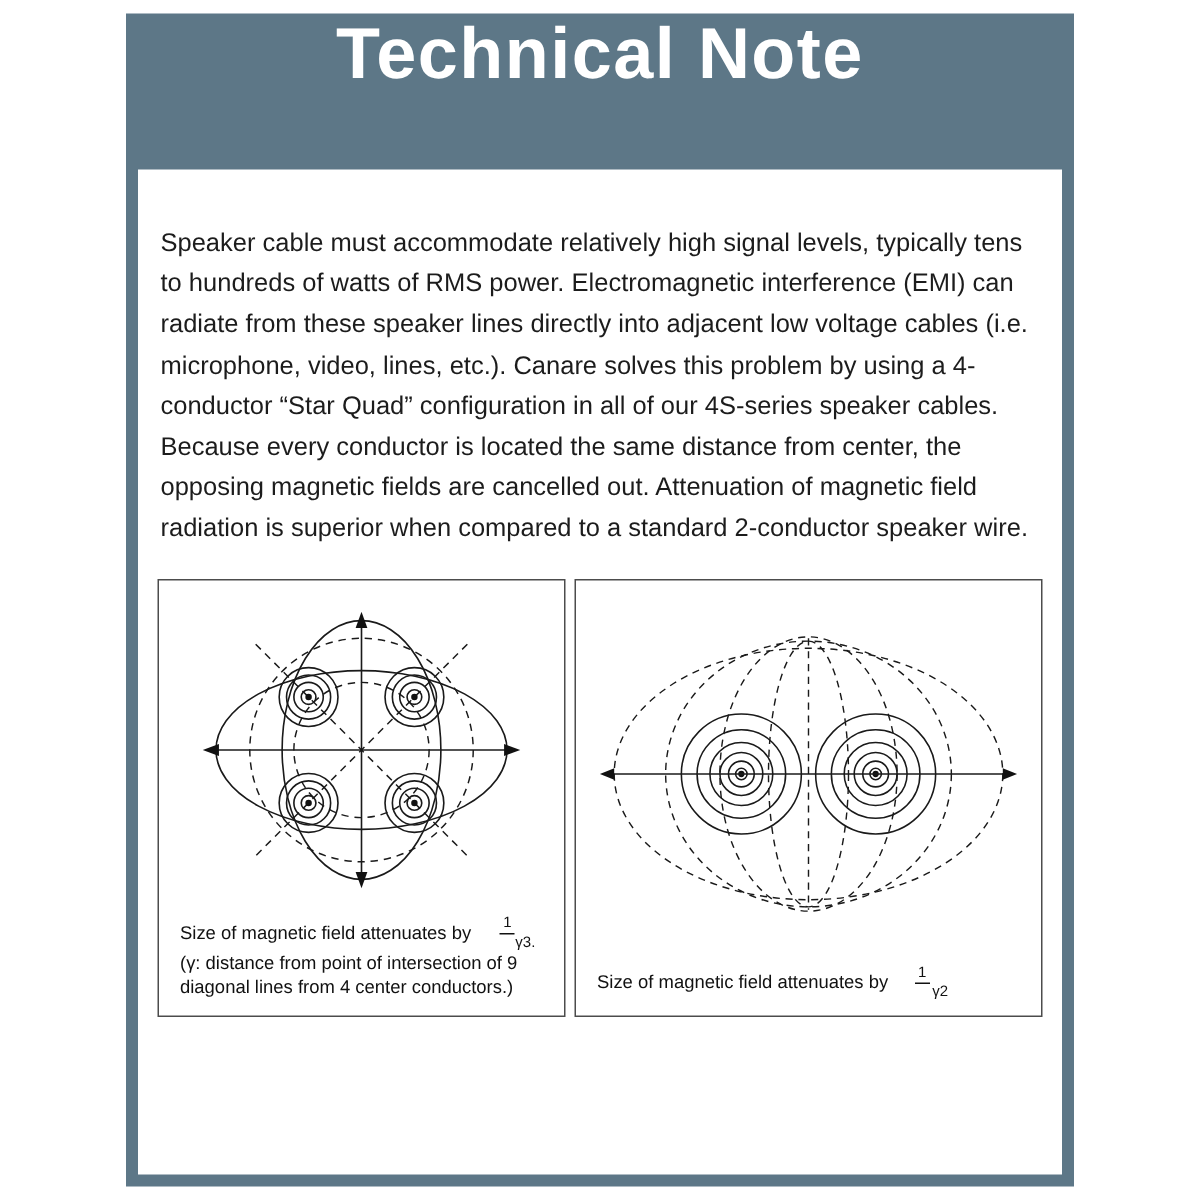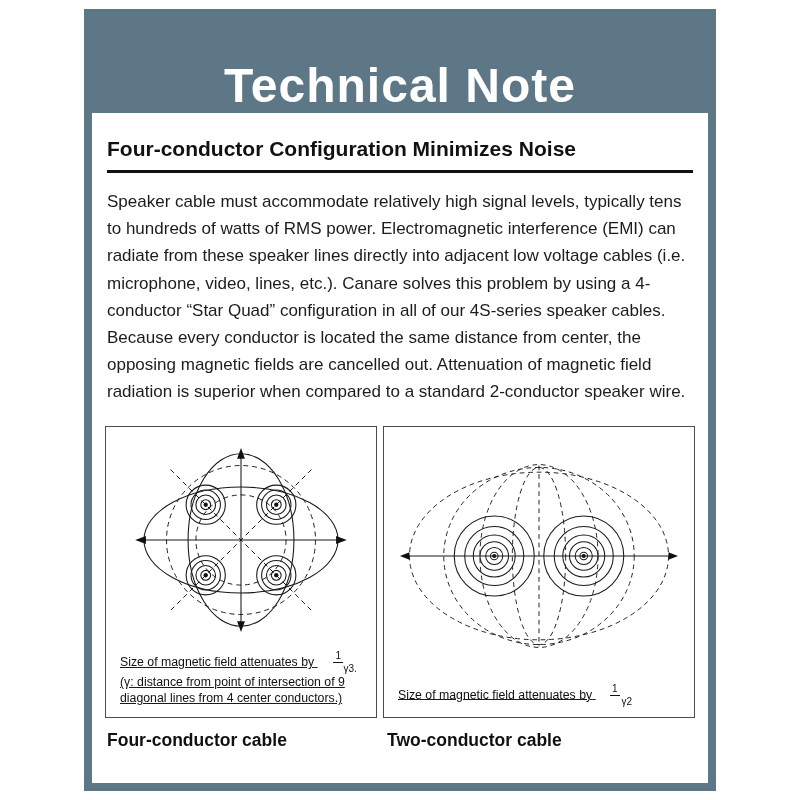--- a/index.html
+++ b/index.html
@@ -11,21 +11,21 @@
   .page{
     width:616px;height:774px;
     margin:9px auto 0;
     background:var(--frame,#5d7787);
     padding:0 8px 8px;
     display:flex;flex-direction:column;
     box-sizing:content-box;
   }
   .band{
     height:104px;flex:0 0 auto;
-    display:flex;align-items:flex-end;justify-content:center;
+    display:flex;align-items:flex-start;justify-content:center;
   }
   .band h1{
     margin:0;color:#ffffff;
     font-size:48px;font-weight:bold;letter-spacing:1px;
   }
   .content{
     background:#ffffff;flex:1;
     padding:20px 13px 16px;
     box-sizing:border-box;
     display:flex;flex-direction:column;
@@ -33,21 +33,21 @@
   h2.article-heading{
     margin:4px 2px 0;
     font-size:21px;font-weight:bold;color:#111;
     padding-bottom:9px;
     border-bottom:3.5px solid #111;
   }
   p.body-text{
     margin:15px 2px 0;
     font-size:17px;line-height:1.6;color:#1c1c1c;
   }
-  .figures{display:flex;gap:6px;margin-top:20px;text-decoration:underline;}
+  .figures{display:flex;gap:6px;margin-top:20px;}
   .figbox{
     border:1.5px solid #4c4c4c;
     background:#fff;
     display:flex;flex-direction:column;
     height:292px;box-sizing:border-box;
   }
   .figbox.left{flex:0 0 272px;}
   .figbox.right{flex:1;}
   .diagram{
     flex:1;display:flex;align-items:center;justify-content:center;
@@ -77,21 +77,20 @@
 <body>
 
 <div class="page">
 
   <div class="band">
     <h1>Technical Note</h1>
   </div>
 
   <div class="content">
 
-    <h2 class="article-heading">Four-conductor Configuration Minimizes Noise</h2>
 
     <p class="body-text">Speaker cable must accommodate relatively high signal levels, typically tens to hundreds of watts of RMS power. Electromagnetic interference (EMI) can radiate from these speaker lines directly into adjacent low voltage cables (i.e. microphone, video, lines, etc.). Canare solves this problem by using a 4-conductor “Star Quad” configuration in all of our 4S-series speaker cables. Because every conductor is located the same distance from center, the opposing magnetic fields are cancelled out. Attenuation of magnetic field radiation is superior when compared to a standard 2-conductor speaker wire.</p>
 
     <div class="figures">
 
       <div class="figbox left">
         <div class="diagram">
           <svg width="236" height="196" viewBox="0 0 240 200">
             <g>
               <circle class="fld-d" cx="120" cy="100" r="46"></circle>
@@ -194,19 +193,15 @@
           <span>Size of magnetic field attenuates by</span>
           <span class="frac">
               <span class="num">1</span>
               <span class="den">γ2</span>
             </span>
         </p>
       </div>
 
     </div>
 
-    <div class="labels">
-      <div class="label left">Four-conductor cable</div>
-      <div class="label right">Two-conductor cable</div>
-    </div>
 
   </div>
 </div>
 
 </body></html>

